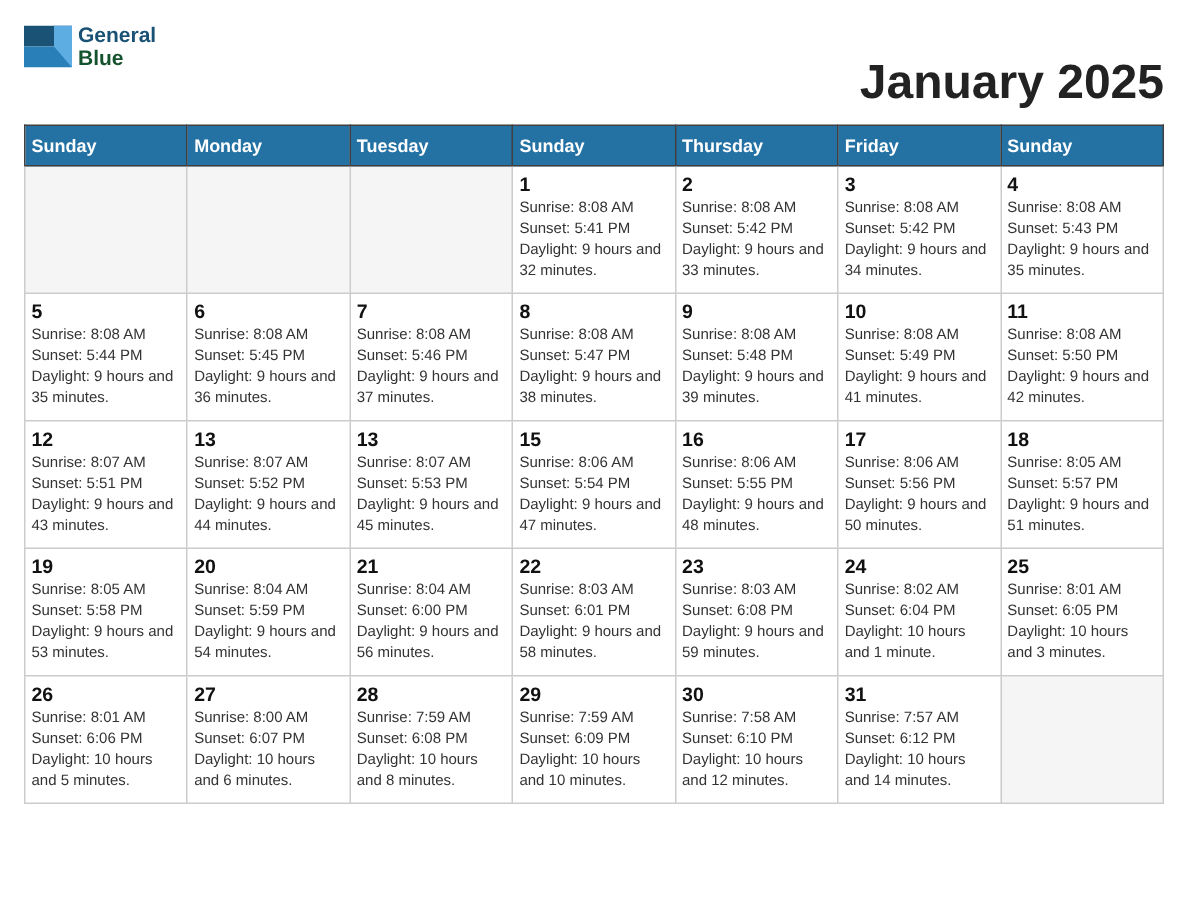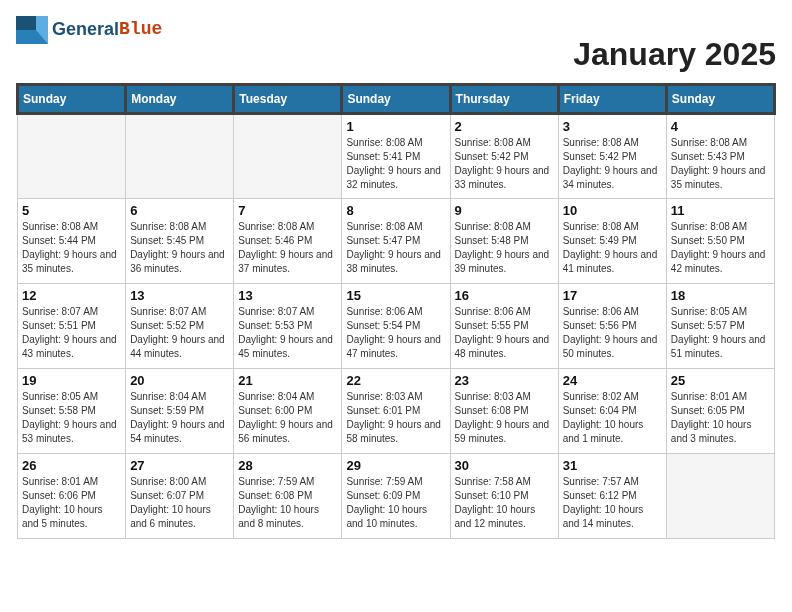--- a/index.html
+++ b/index.html
@@ -15,27 +15,27 @@
       justify-content: space-between;
       align-items: flex-start;
       margin-bottom: 10px;
     }
     .logo {
       display: flex;
       align-items: center;
     }
     .logo-text {
       display: flex;
-      flex-direction: row;
-      font-size: 18px;
+      flex-direction: column;
+      font-size: 14px;
       font-weight: bold;
       color: #1a5276;
       line-height: 1.1;
     }
-    .logo-text span:last-child { color: #c2410c; font-family: Liberation Mono, monospace; }
+    .logo-text span:last-child { color: #14532d; }
     .logo-icon {
       width: 32px;
       height: 28px;
       margin-right: 4px;
     }
     .title-area {
       text-align: center;
       margin-top: 20px;
     }
     .month-title {
@@ -51,21 +51,21 @@
       width: 100%;
       border-collapse: collapse;
       font-size: 11px;
     }
     .calendar th {
       background: #2471a3;
       color: #fff;
       padding: 6px 4px;
       text-align: left;
       font-size: 12px;
-      border: 3px solid #404040;
+      border: 1px solid #404040;
     }
     .calendar td {
       border: 1px solid #ccc;
       vertical-align: top;
       padding: 4px;
       width: calc(100% / 7);
       height: 85px;
       background: #fff;
     }
     .calendar td.empty {

